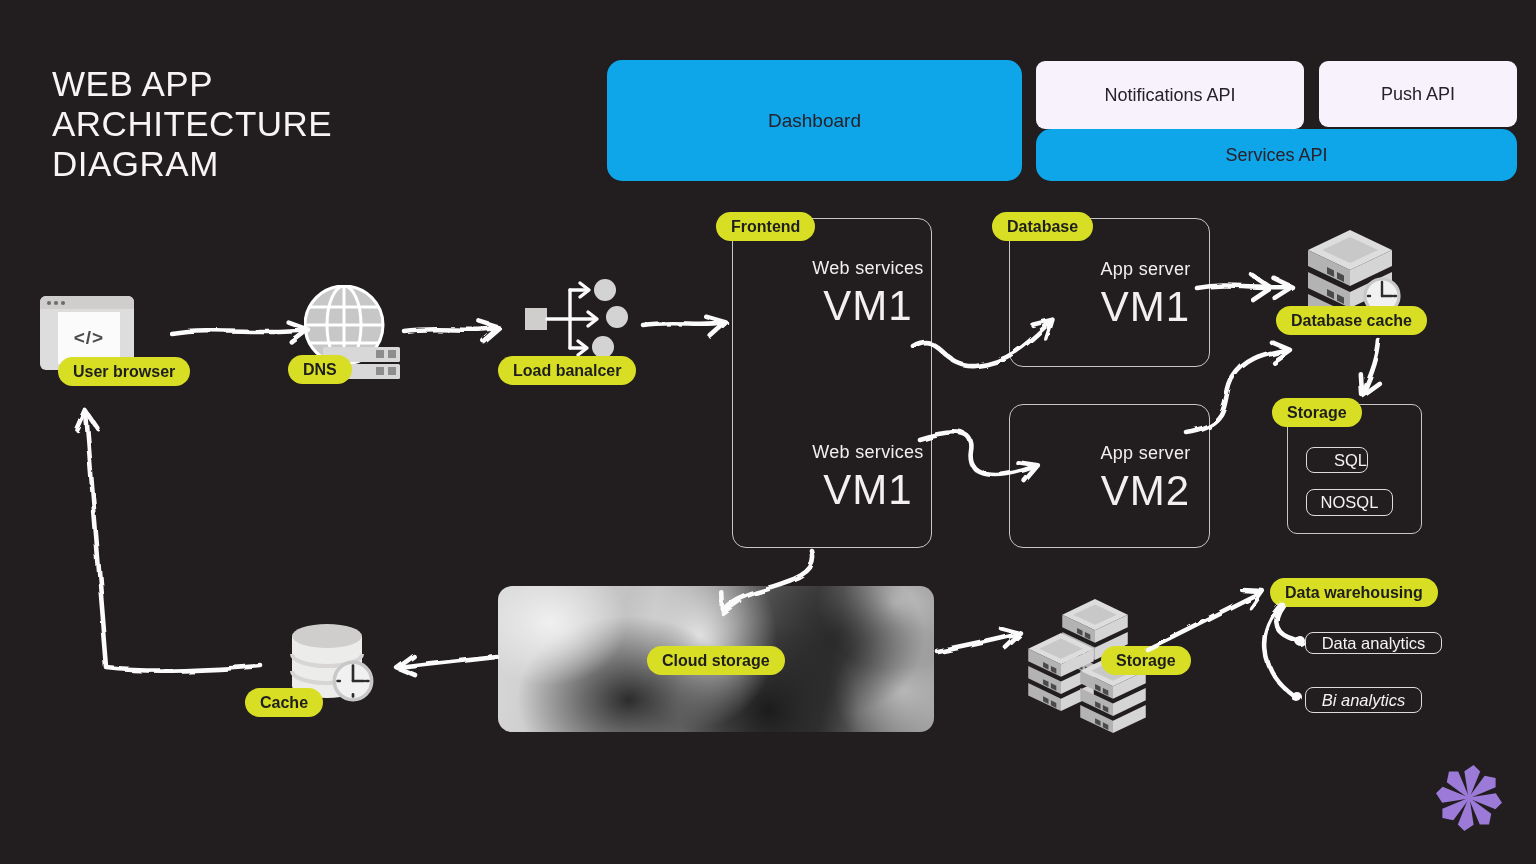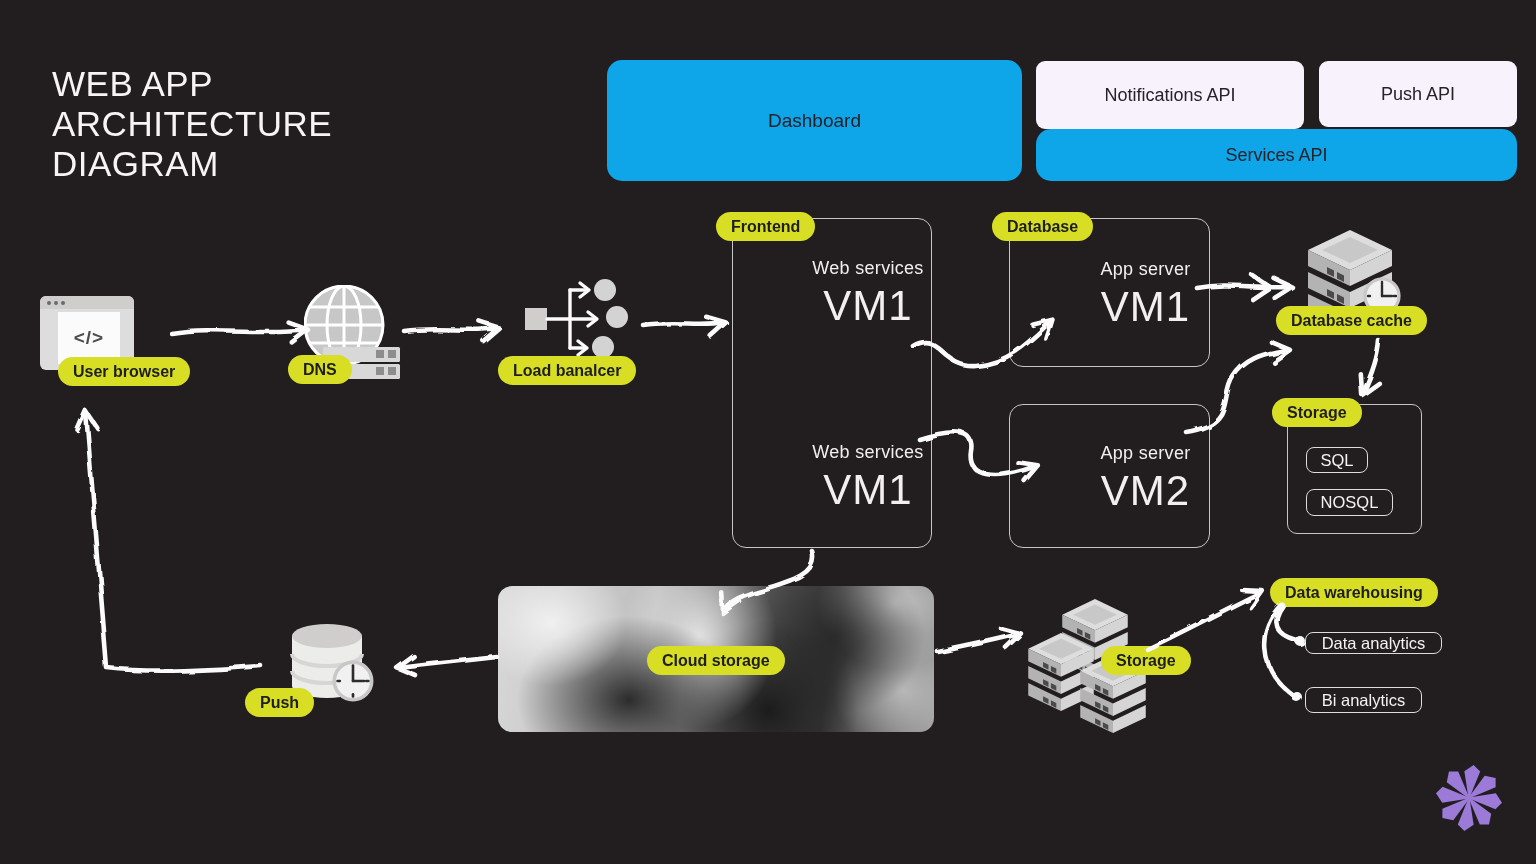--- a/index.html
+++ b/index.html
@@ -167,21 +167,21 @@
       <line x1="20" y1="20" x2="20" y2="9"></line>
       <line x1="20" y1="20" x2="30" y2="20"></line>
       <line x1="20" y1="6" x2="20" y2="8"></line>
       <line x1="34" y1="20" x2="32" y2="20"></line>
       <line x1="20" y1="34" x2="20" y2="32"></line>
       <line x1="6" y1="20" x2="8" y2="20"></line>
     </g>
   </svg>
 
   <div class="obox" style="left:1287px;top:404px;width:135px;height:130px;border-radius:10px;"></div>
-  <div class="sbox" style="left:1306px;top:447px;width:62px;height:26px;">
+  <div class="sbox" style="left:1306px;top:447px;width:62px;height:26px;justify-content:flex-end;">
     <span>SQL</span>
   </div>
   <div class="sbox" style="left:1306px;top:489px;width:87px;height:27px;">
     <span>NOSQL</span>
   </div>
 
   <svg class="abs" style="left:1022px;top:598px;" width="140" height="140">
     <defs>
       <g id="stk">
         <polygon points="50,4 92,24 50,44 8,24" fill="#dedddd"></polygon>
@@ -219,35 +219,35 @@
       <line x1="20" y1="6" x2="20" y2="8"></line>
       <line x1="34" y1="20" x2="32" y2="20"></line>
       <line x1="20" y1="34" x2="20" y2="32"></line>
       <line x1="6" y1="20" x2="8" y2="20"></line>
     </g>
   </svg>
 
   <div class="sbox" style="left:1305px;top:632px;width:137px;height:22px;">
     <span>Data analytics</span>
   </div>
-  <div class="sbox" style="left:1305px;top:687px;width:117px;height:26px;">
+  <div class="sbox" style="left:1305px;top:687px;width:117px;height:26px;font-style:italic;">
     <span>Bi analytics</span>
   </div>
 
   <div class="pill" style="left:58px;top:357px;">User browser</div>
   <div class="pill" style="left:288px;top:355px;">DNS</div>
   <div class="pill" style="left:498px;top:356px;">Load banalcer</div>
   <div class="pill" style="left:716px;top:212px;">Frontend</div>
   <div class="pill" style="left:992px;top:212px;">Database</div>
   <div class="pill" style="left:1276px;top:306px;">Database cache</div>
   <div class="pill" style="left:1272px;top:398px;">Storage</div>
   <div class="pill" style="left:647px;top:646px;">Cloud storage</div>
   <div class="pill" style="left:1101px;top:646px;">Storage</div>
   <div class="pill" style="left:1270px;top:578px;">Data warehousing</div>
-  <div class="pill" style="left:245px;top:688px;">Push</div>
+  <div class="pill" style="left:245px;top:688px;">Cache</div>
 
   <svg class="abs" style="left:1432px;top:761px;" width="74" height="74" viewBox="-40 -40 80 80">
     <g fill="#9c7ad8" transform="rotate(8)">
       <path d="M0 2 L-9 -28 L0 -36 L8 -30 Z"></path>
       <path d="M0 2 L-9 -28 L0 -36 L8 -30 Z" transform="rotate(45)"></path>
       <path d="M0 2 L-9 -28 L0 -36 L8 -30 Z" transform="rotate(90)"></path>
       <path d="M0 2 L-9 -28 L0 -36 L8 -30 Z" transform="rotate(135)"></path>
       <path d="M0 2 L-9 -28 L0 -36 L8 -30 Z" transform="rotate(180)"></path>
       <path d="M0 2 L-9 -28 L0 -36 L8 -30 Z" transform="rotate(225)"></path>
       <path d="M0 2 L-9 -28 L0 -36 L8 -30 Z" transform="rotate(270)"></path>

